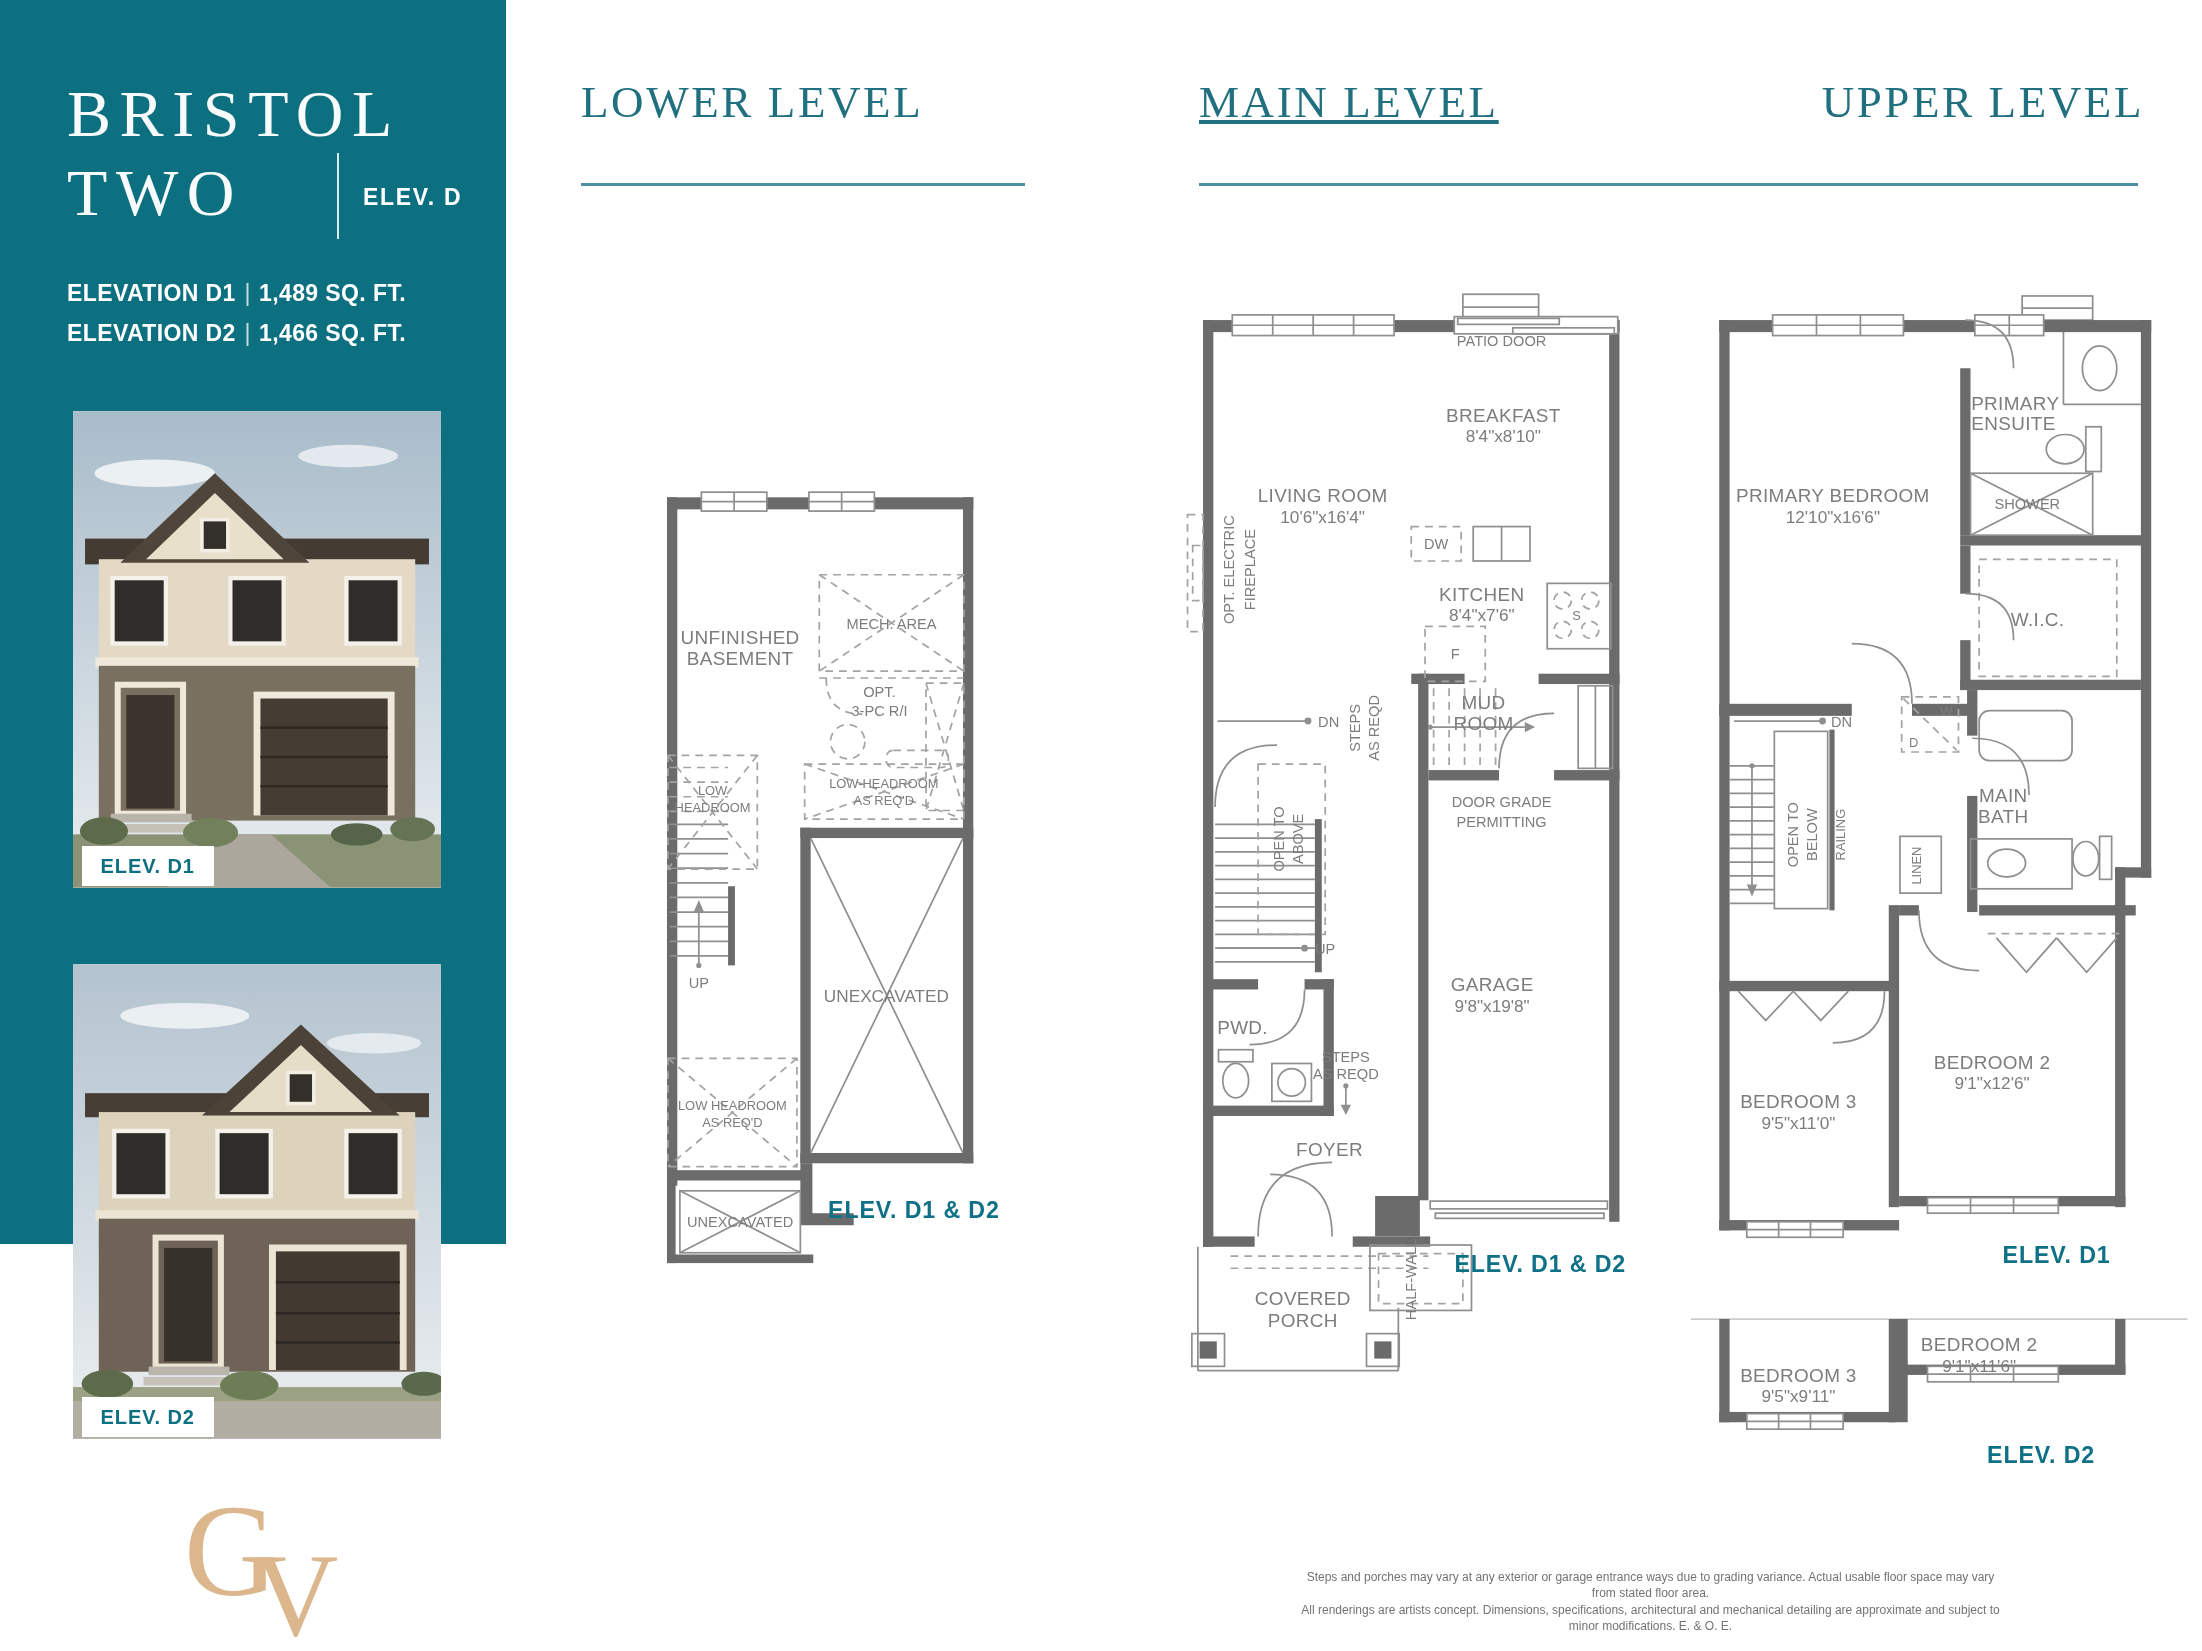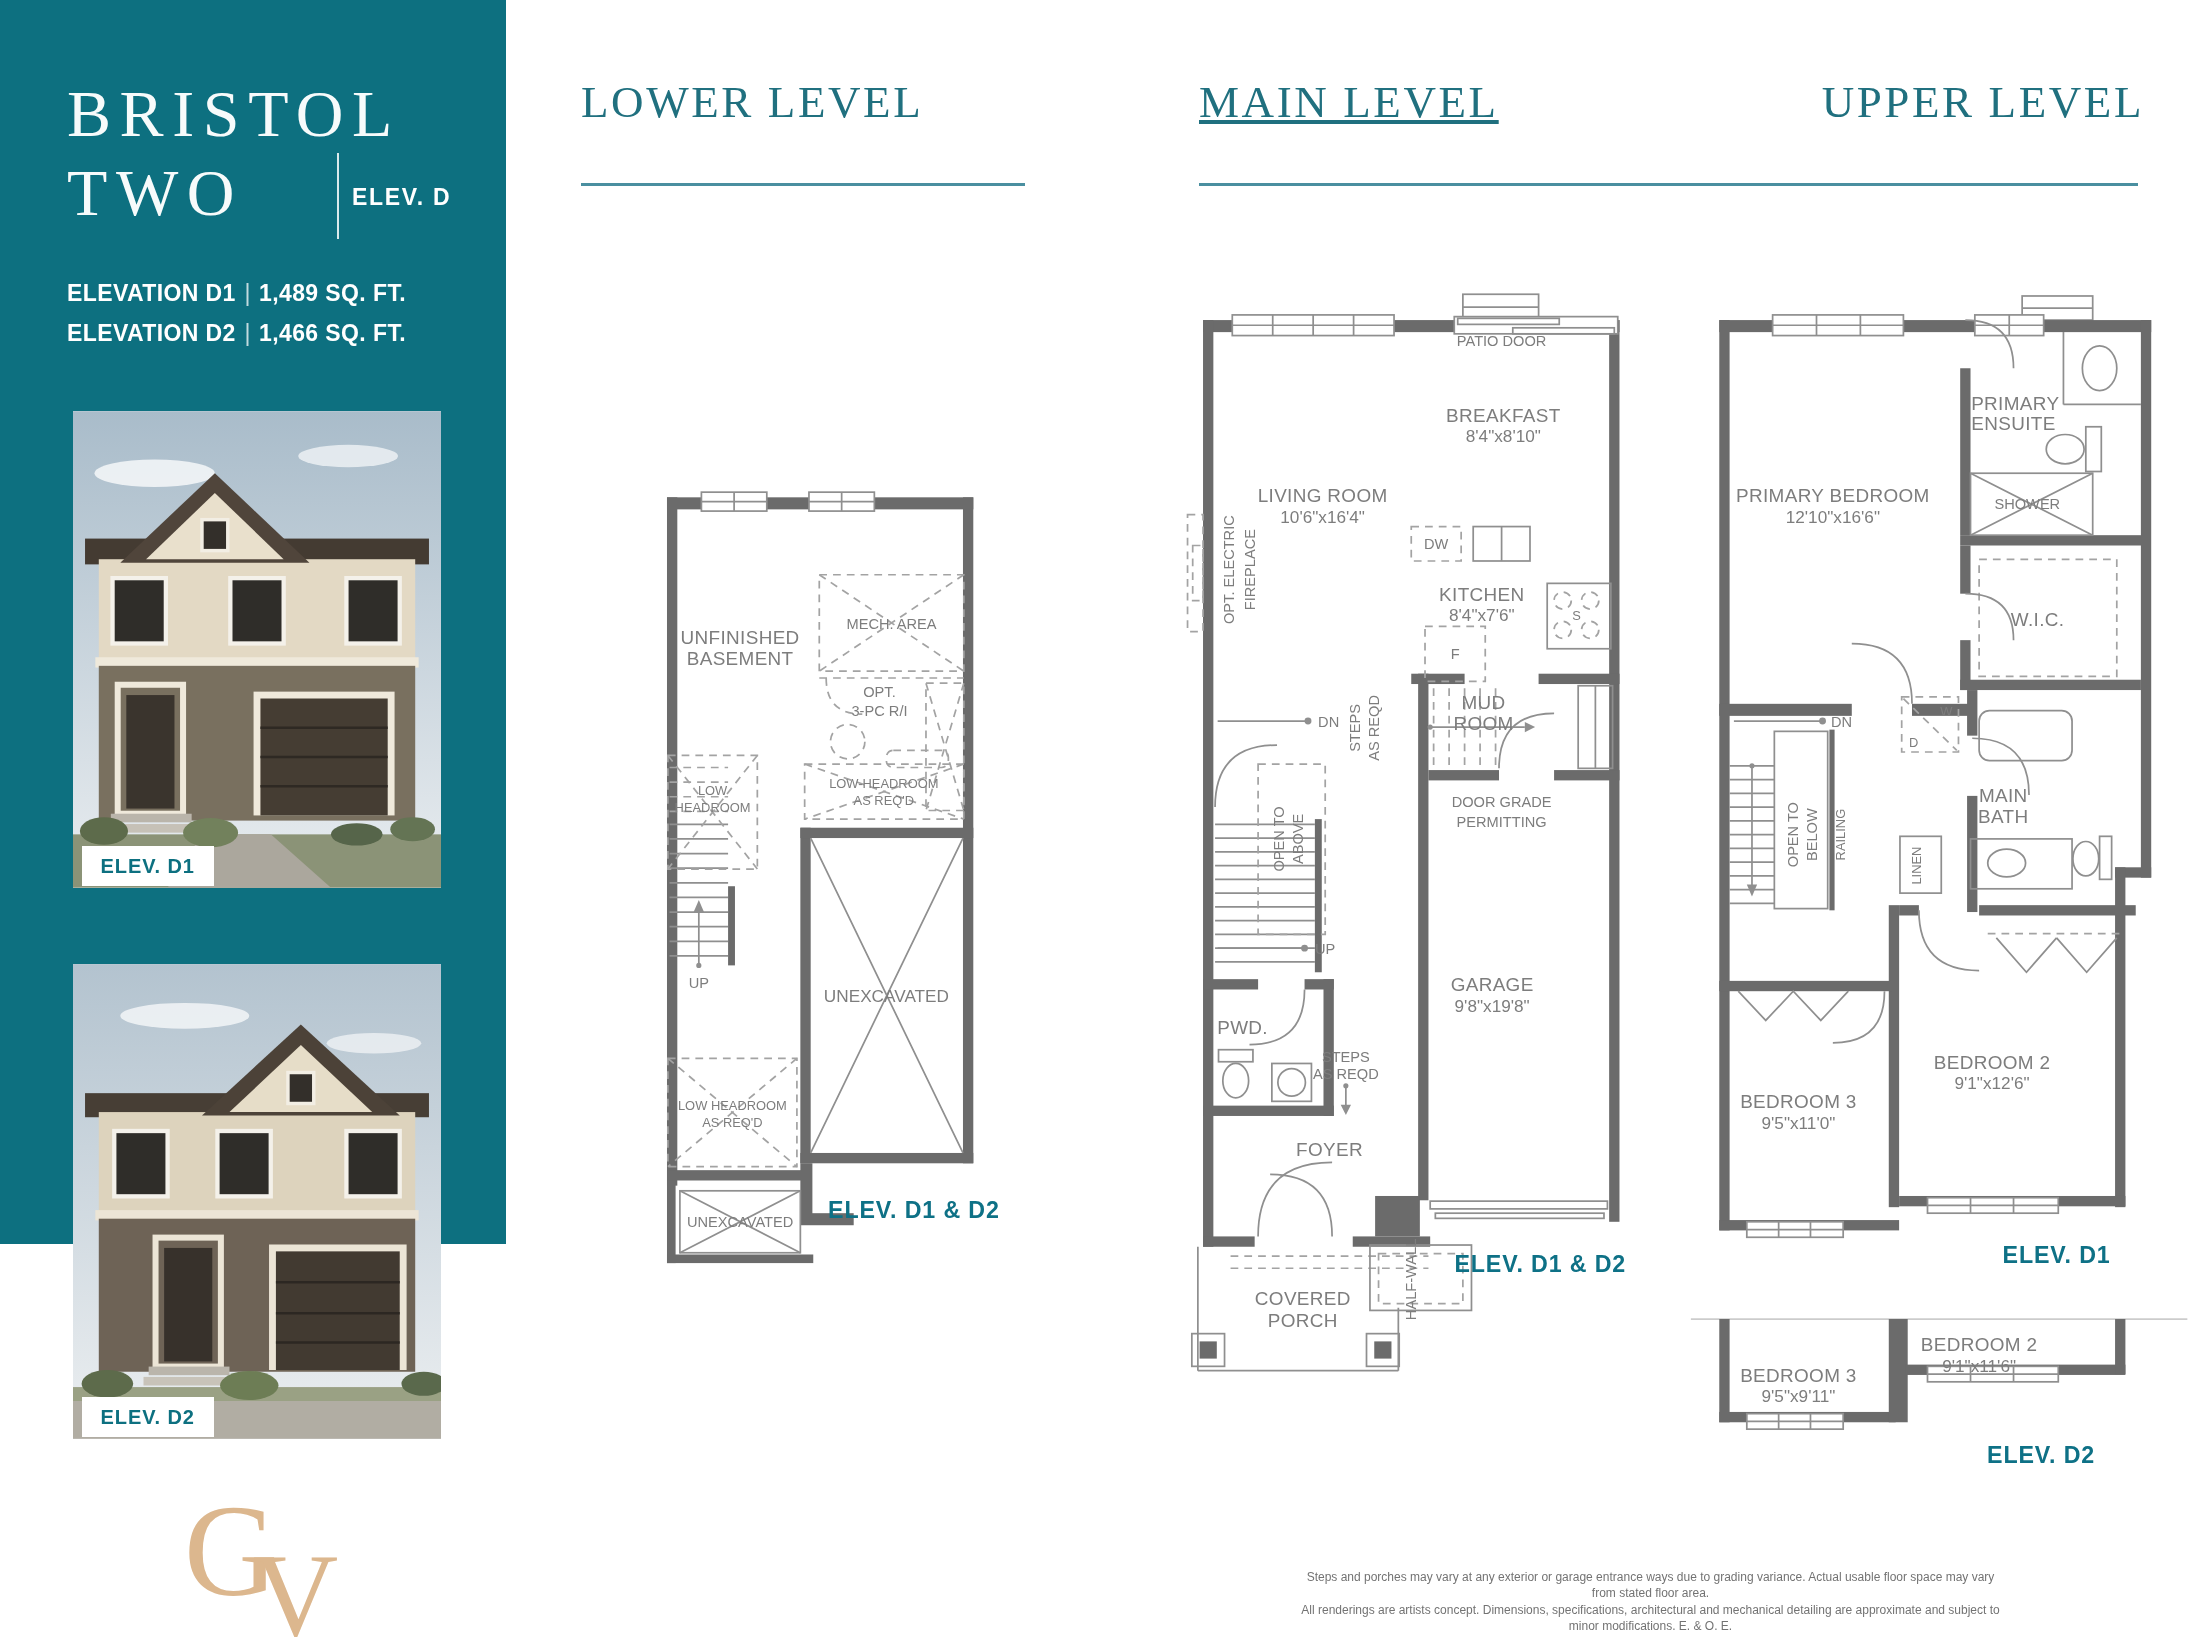--- a/index.html
+++ b/index.html
@@ -16,21 +16,21 @@
   .title-lines { display:inline-block; vertical-align:top; }
   .title-line {
     font-family:"Liberation Serif", serif; font-weight:400;
     color:#f7fbfb; font-size:66px; line-height:79px; letter-spacing:8.6px;
   }
   .title-divider {
     position:absolute; left:270px; top:79px; width:1.7px; height:86px;
     background:rgba(255,255,255,0.85);
   }
   .elev-tag {
-    position:absolute; left:285px; top:110px;
+    position:absolute; left:296px; top:110px;
     color:#ffffff; font-size:23px; font-weight:700; letter-spacing:1.7px; white-space:nowrap;
   }
   .specs { position:absolute; left:67px; top:280px; }
   .spec-line { color:#ffffff; font-size:23px; margin-bottom:13px; white-space:nowrap; }
   .spec-label { font-weight:700; letter-spacing:0.4px; }
   .spec-sep { font-weight:300; margin:0 8.6px; color:rgba(255,255,255,0.75); }
   .spec-value { font-weight:700; letter-spacing:0.4px; }
   .photo { position:absolute; left:73px; width:368px; margin:0; padding:0; background:#cfd8de; }
   .photo-1 { top:411px; height:477px; }
   .photo-2 { top:964px; height:475px; }

